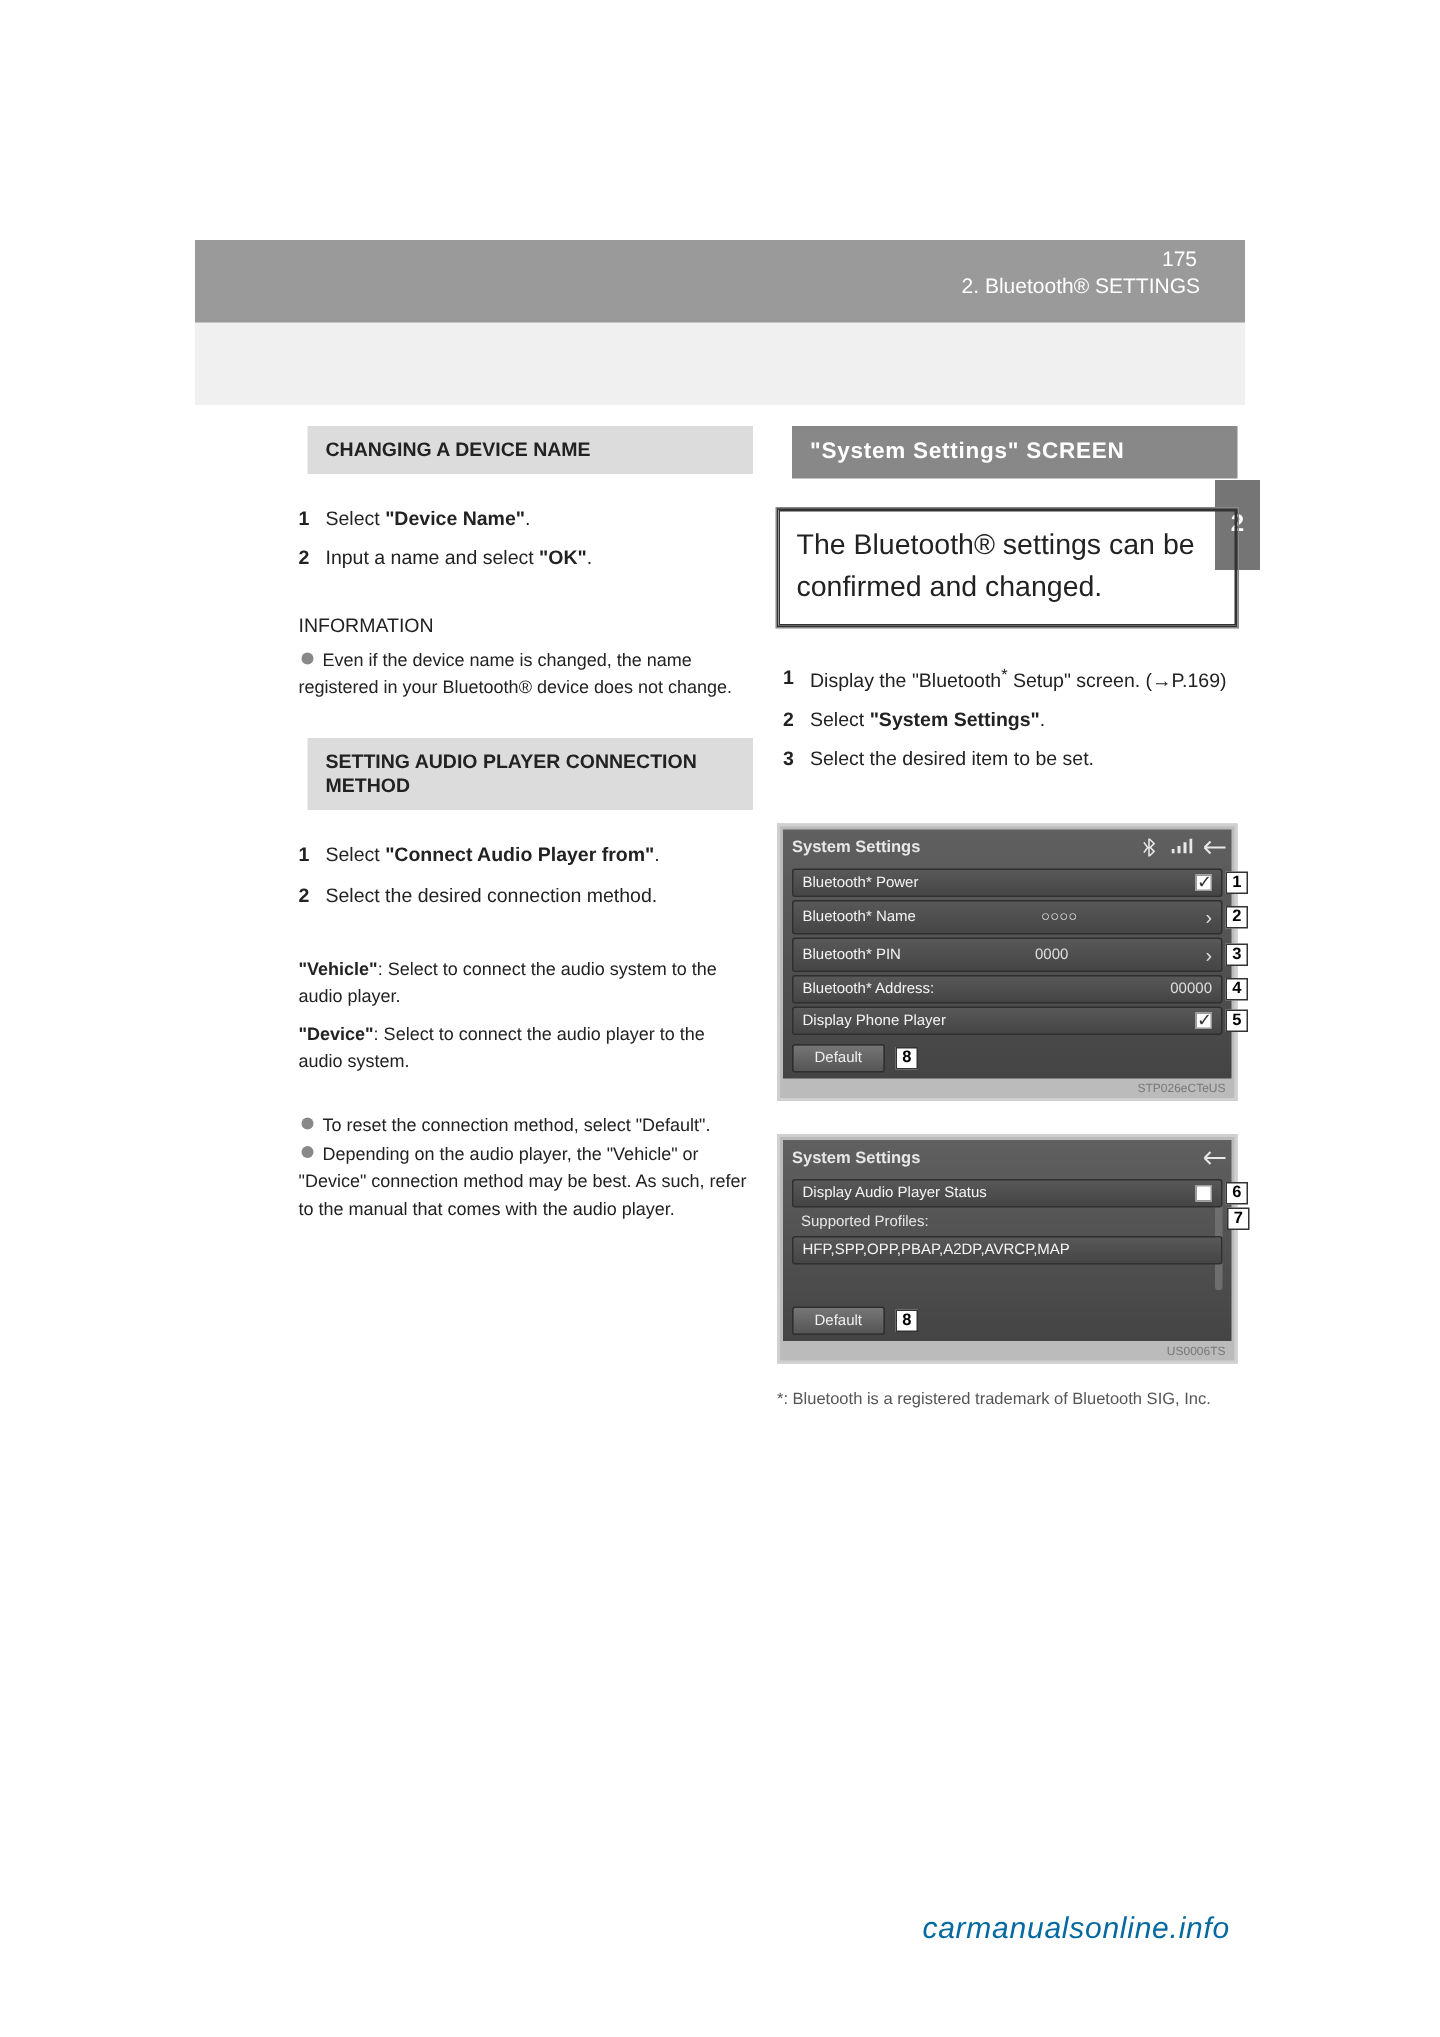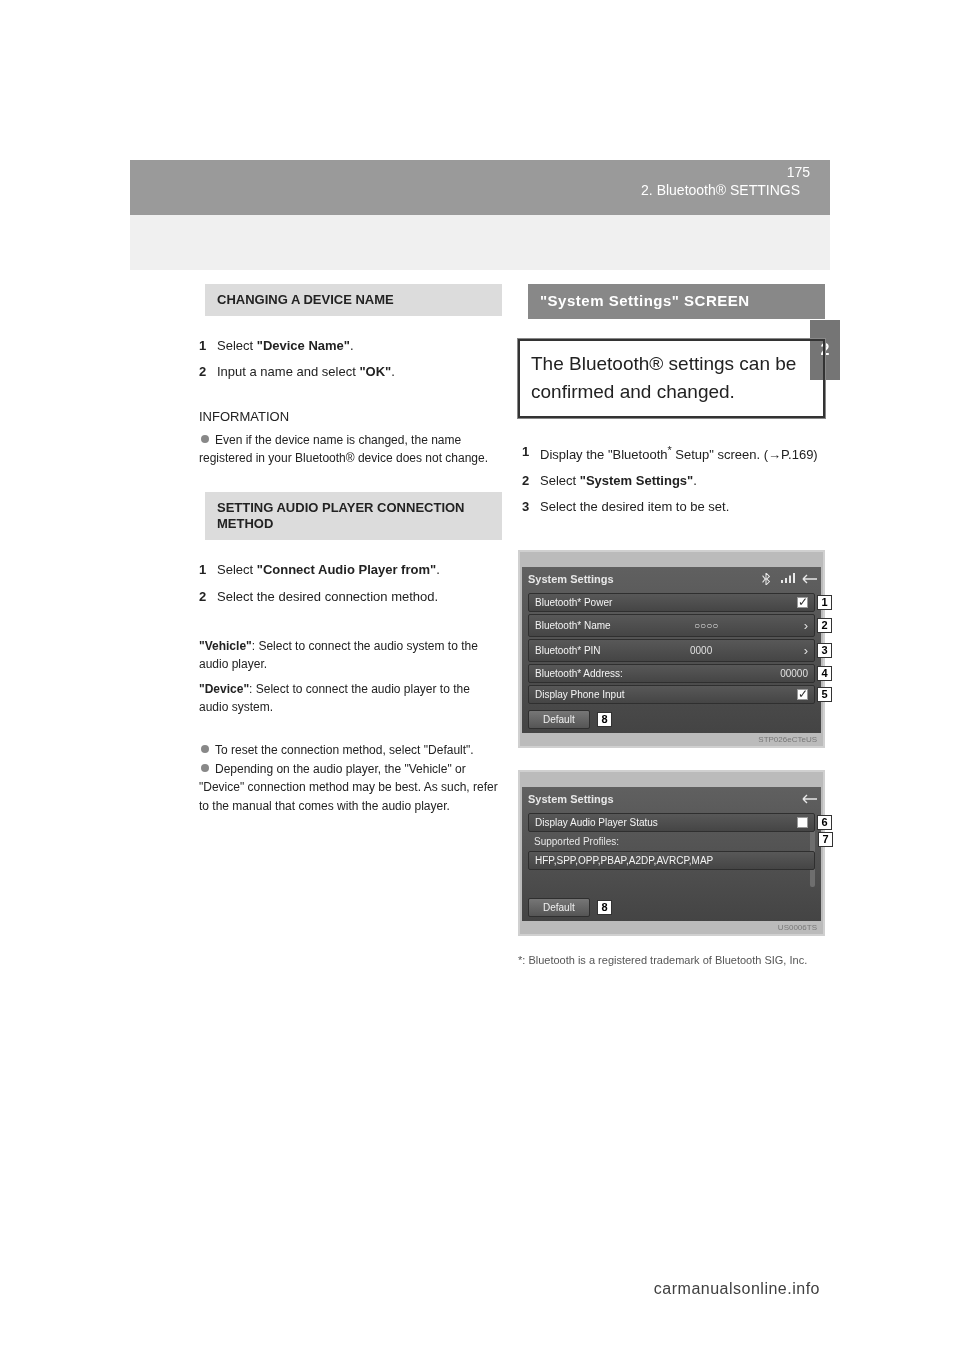--- a/index.html
+++ b/index.html
@@ -49,21 +49,21 @@
   .footer {
     position: absolute;
     left: 130px;
     right: 130px;
     top: 215px;
     height: 55px;
     background: var(--footer-bg);
   }
   .page-number {
     position: absolute;
-    right: 150px;
+    right: 162px;
     top: 164px;
     color: #fff;
     font-size: 14px;
   }
   .side-tab {
     position: absolute;
     right: 120px;
     top: 320px;
     width: 30px;
     height: 60px;
@@ -157,21 +157,20 @@
     padding: 2px;
     margin: 8px 0 14px 0;
     background: #bbb;
     font-size: 11px;
     position: relative;
   }
   .screen-inner {
     background: linear-gradient(#606060, #444);
     padding: 4px 6px 4px 6px;
     color: #eee;
-    margin-top: 13px;
   }
   .screen-titlebar {
     display: flex;
     align-items: center;
     justify-content: space-between;
     padding: 2px 0 6px 0;
     font-weight: bold;
     color: #e8e8e8;
   }
   .screen-titlebar .icons { display:flex; gap:6px; align-items:center; }
@@ -238,22 +237,23 @@
   }
   .scrollhint {
     position:absolute; right:6px; top:30px; bottom:34px; width:5px;
     background: #6e6e6e; border-radius: 2px;
   }
 
   .watermark {
     position: absolute;
     right: 140px;
     bottom: 60px;
-    font-size: 16px;
-    color: #404040;
+    font-size: 20px;
+    font-style: italic;
+    color: #0369a1;
     letter-spacing: .5px;
   }
 </style>
 </head>
 <body>
 
 <div class="page">
 
   <div class="header">
     <span>2. Bluetooth® SETTINGS</span>
@@ -402,21 +402,21 @@
             <span class="left">Bluetooth* PIN</span>
             <span class="right">0000</span>
             <span class="callout">3</span>
           </div>
           <div class="screen-row">
             <span class="left">Bluetooth* Address:</span>
             <span class="right">00000</span>
             <span class="callout">4</span>
           </div>
           <div class="screen-row">
-            <span class="left">Display Phone Input</span>
+            <span class="left">Display Phone Player</span>
             <span class="right">
                 <span class="chk checked"></span>
               </span>
             <span class="callout">5</span>
           </div>
 
           <span class="screen-default">
             <span>Default</span>
             <span class="callout">8</span>
           </span>

